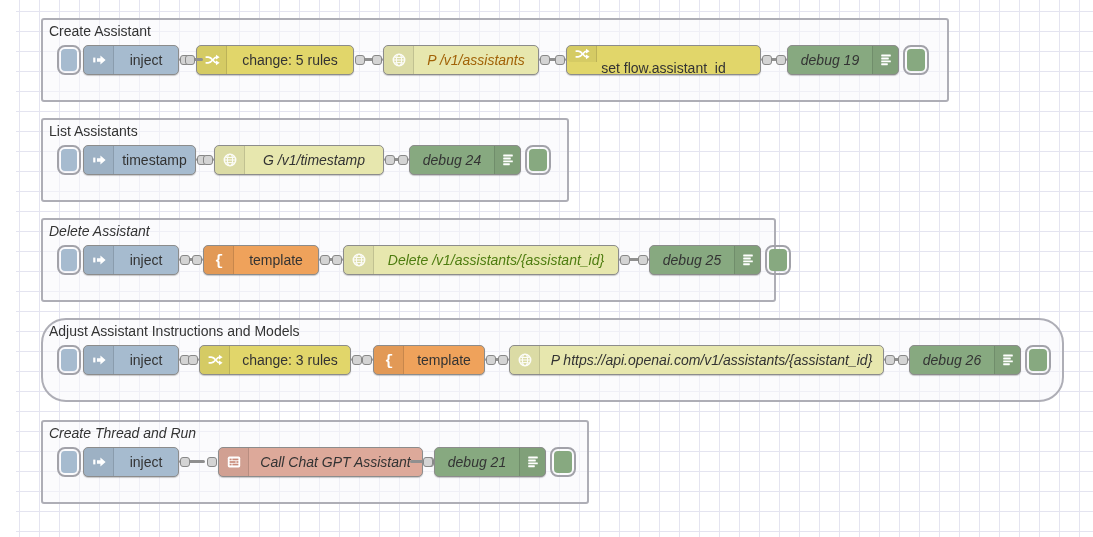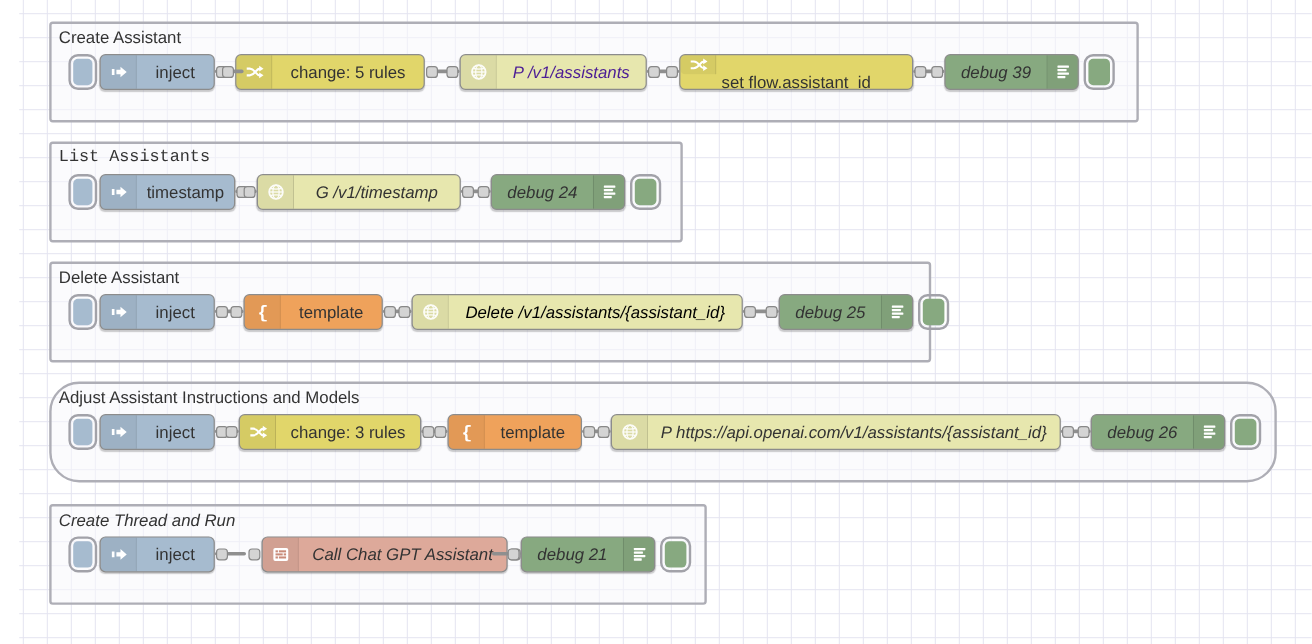--- a/index.html
+++ b/index.html
@@ -148,21 +148,21 @@
             <g stroke="#fff" fill="none" opacity="0.92">
               <circle cx="8" cy="8" r="5.7" stroke-width="1.5"></circle>
               <ellipse cx="8" cy="8" rx="2.6" ry="5.7" stroke-width="1.1"></ellipse>
               <line x1="2.3" y1="8" x2="13.7" y2="8" stroke-width="1.1"></line>
               <path d="M3.1 4.8c1.5 1 8.3 1 9.8 0" stroke-width="1.1"></path>
               <path d="M3.1 11.2c1.5-1 8.3-1 9.8 0" stroke-width="1.1"></path>
             </g>
           </svg>
         </div>
       </div>
-      <div class="node-label italic" style="color: #4c1d95;">P /v1/assistants</div>
+      <div class="node-label italic" style="color: #a16207;">P /v1/assistants</div>
       <div class="port in" style="background: rgb(212, 212, 212); border-color: rgb(136, 136, 136);"></div>
       <div class="port out" style="background: rgb(212, 212, 212); border-color: rgb(136, 136, 136);"></div>
     </div>
     <div class="wire" style="left: 523px; width: 27px; top: 58px; background: rgb(143, 143, 143);"></div>
     <div class="node" style="left: 550px; top: 45px; width: 195px; background: rgb(225, 214, 106); flex-direction: column;">
       <div class="icon-strip left">
         <div>
           <svg class="icon-svg" width="16" height="16" viewBox="0 0 16 16">
             <g stroke="#fff" stroke-width="1.7" fill="none">
               <path d="M1.6 5.2h2.6c4.4 0 4.9 5.6 8.4 5.6"></path>
@@ -172,38 +172,38 @@
             <path fill="#fff" d="M12 8.4l3.6 2.4L12 13.2z"></path>
           </svg>
         </div>
       </div>
       <div class="node-label" style="color: rgb(51, 51, 51);">set flow.assistant_id</div>
       <div class="port in" style="background: rgb(212, 212, 212); border-color: rgb(136, 136, 136);"></div>
       <div class="port out" style="background: rgb(212, 212, 212); border-color: rgb(136, 136, 136);"></div>
     </div>
     <div class="wire" style="left: 745px; width: 26px; top: 58px; background: rgb(143, 143, 143);"></div>
     <div class="node" style="left: 771px; top: 45px; width: 112px; background: rgb(135, 169, 128);">
-      <div class="node-label italic" style="color: rgb(51, 51, 51);">debug 39</div>
+      <div class="node-label italic" style="color: rgb(51, 51, 51);">debug 19</div>
       <div class="icon-strip right">
         <div>
           <svg class="icon-svg" width="16" height="16" viewBox="0 0 16 16">
             <g fill="#fff">
               <rect x="3.2" y="2.6" width="9.6" height="1.9" rx="0.4"></rect>
               <rect x="3.2" y="5.5" width="7.6" height="1.9" rx="0.4"></rect>
               <rect x="3.2" y="8.4" width="9.6" height="1.9" rx="0.4"></rect>
               <rect x="3.2" y="11.3" width="6.6" height="1.9" rx="0.4"></rect>
             </g>
           </svg>
         </div>
       </div>
       <div class="port in" style="background: rgb(212, 212, 212); border-color: rgb(136, 136, 136);"></div>
       <div class="nr-btn right" style="background-color: rgb(135, 169, 128);"></div>
     </div>
     <div class="group" style="left: 25px; top: 118px; width: 528px; height: 84px; border-color: rgb(174, 174, 182);">
-      <div class="group-label" style="color: rgb(51, 51, 51); font-family: Liberation Mono, monospace;">List Assistants</div>
+      <div class="group-label" style="color: rgb(51, 51, 51);">List Assistants</div>
     </div>
     <div class="node" style="left: 67px; top: 145px; width: 113px; background: rgb(166, 187, 207);">
       <div class="icon-strip left">
         <div>
           <svg class="icon-svg" width="16" height="16" viewBox="0 0 16 16">
             <path fill="#fff" d="M2.2 5.6h2.2v4.8H2.2z"></path>
             <path fill="#fff" d="M6 6.2h3.4V3.6L14.6 8l-5.2 4.4V9.8H6z"></path>
           </svg>
         </div>
       </div>
@@ -241,21 +241,21 @@
               <rect x="3.2" y="5.5" width="7.6" height="1.9" rx="0.4"></rect>
               <rect x="3.2" y="8.4" width="9.6" height="1.9" rx="0.4"></rect>
               <rect x="3.2" y="11.3" width="6.6" height="1.9" rx="0.4"></rect>
             </g>
           </svg>
         </div>
       </div>
       <div class="port in" style="background: rgb(212, 212, 212); border-color: rgb(136, 136, 136);"></div>
       <div class="nr-btn right" style="background-color: rgb(135, 169, 128);"></div>
     </div>
-    <div class="group" style="left: 25px; top: 218px; width: 735px; height: 84px; border-color: rgb(174, 174, 182);">
+    <div class="group" style="left: 25px; top: 218px; width: 735px; height: 84px; border-color: rgb(174, 174, 182); font-style: italic;">
       <div class="group-label" style="color: rgb(51, 51, 51);">Delete Assistant</div>
     </div>
     <div class="node" style="left: 67px; top: 245px; width: 96px; background: rgb(166, 187, 207);">
       <div class="icon-strip left">
         <div>
           <svg class="icon-svg" width="16" height="16" viewBox="0 0 16 16">
             <path fill="#fff" d="M2.2 5.6h2.2v4.8H2.2z"></path>
             <path fill="#fff" d="M6 6.2h3.4V3.6L14.6 8l-5.2 4.4V9.8H6z"></path>
           </svg>
         </div>
@@ -285,21 +285,21 @@
             <g stroke="#fff" fill="none" opacity="0.92">
               <circle cx="8" cy="8" r="5.7" stroke-width="1.5"></circle>
               <ellipse cx="8" cy="8" rx="2.6" ry="5.7" stroke-width="1.1"></ellipse>
               <line x1="2.3" y1="8" x2="13.7" y2="8" stroke-width="1.1"></line>
               <path d="M3.1 4.8c1.5 1 8.3 1 9.8 0" stroke-width="1.1"></path>
               <path d="M3.1 11.2c1.5-1 8.3-1 9.8 0" stroke-width="1.1"></path>
             </g>
           </svg>
         </div>
       </div>
-      <div class="node-label italic" style="color: #000000;">Delete /v1/assistants/{assistant_id}</div>
+      <div class="node-label italic" style="color: #4d7c0f;">Delete /v1/assistants/{assistant_id}</div>
       <div class="port in" style="background: rgb(212, 212, 212); border-color: rgb(136, 136, 136);"></div>
       <div class="port out" style="background: rgb(212, 212, 212); border-color: rgb(136, 136, 136);"></div>
     </div>
     <div class="wire" style="left: 603px; width: 30px; top: 258px; background: rgb(143, 143, 143);"></div>
     <div class="node" style="left: 633px; top: 245px; width: 112px; background: rgb(135, 169, 128);">
       <div class="node-label italic" style="color: rgb(51, 51, 51);">debug 25</div>
       <div class="icon-strip right">
         <div>
           <svg class="icon-svg" width="16" height="16" viewBox="0 0 16 16">
             <g fill="#fff">

